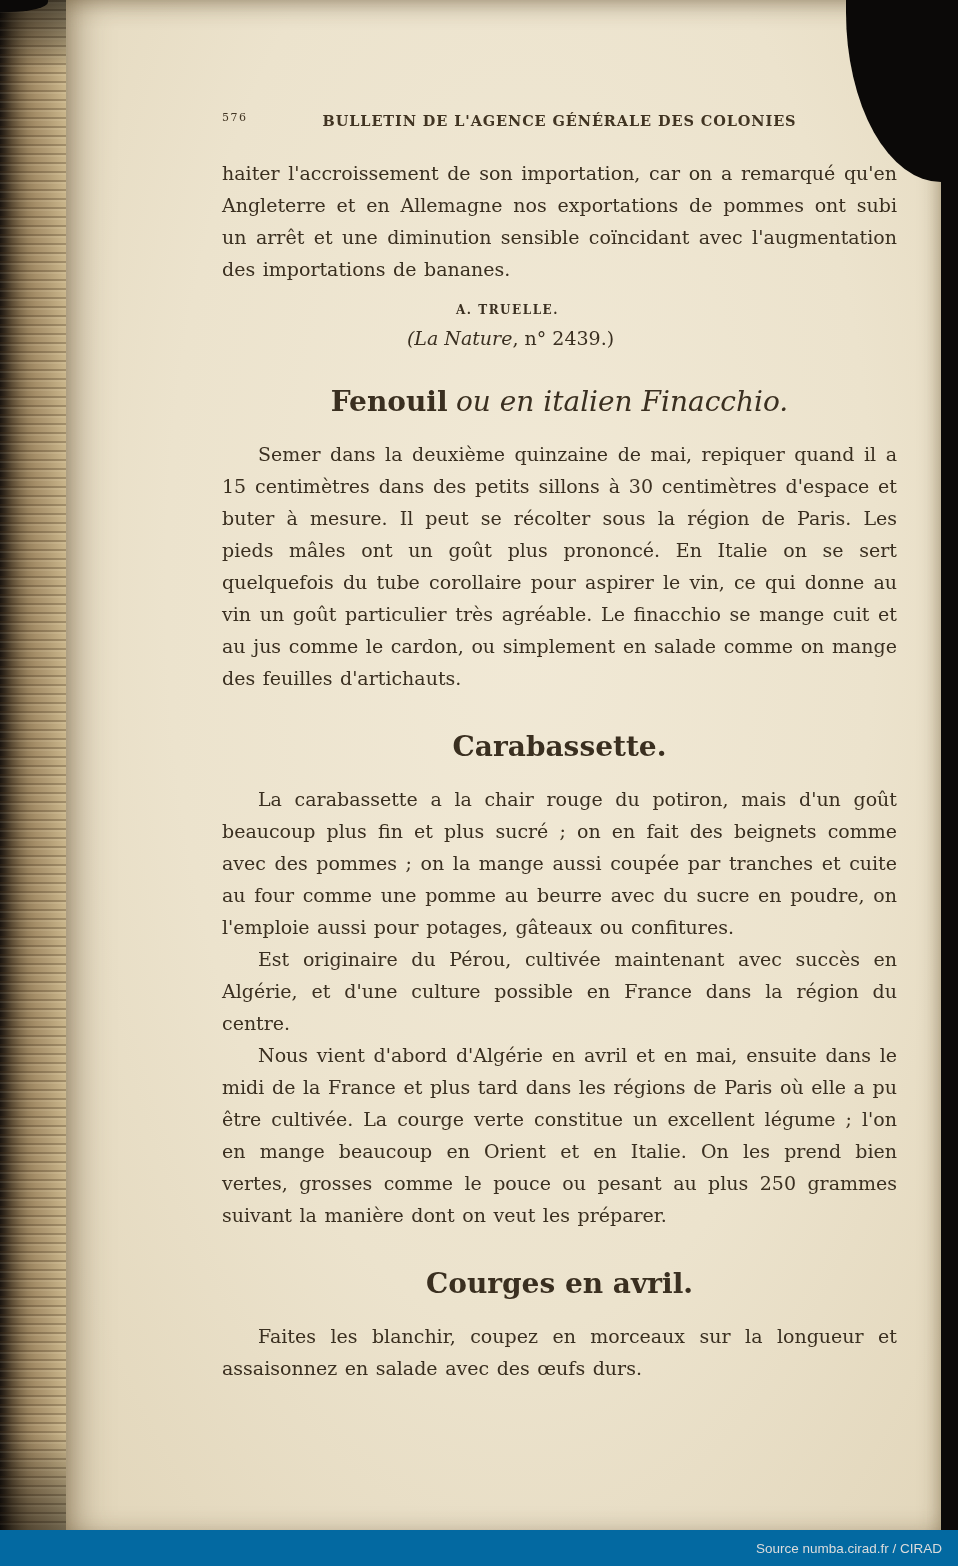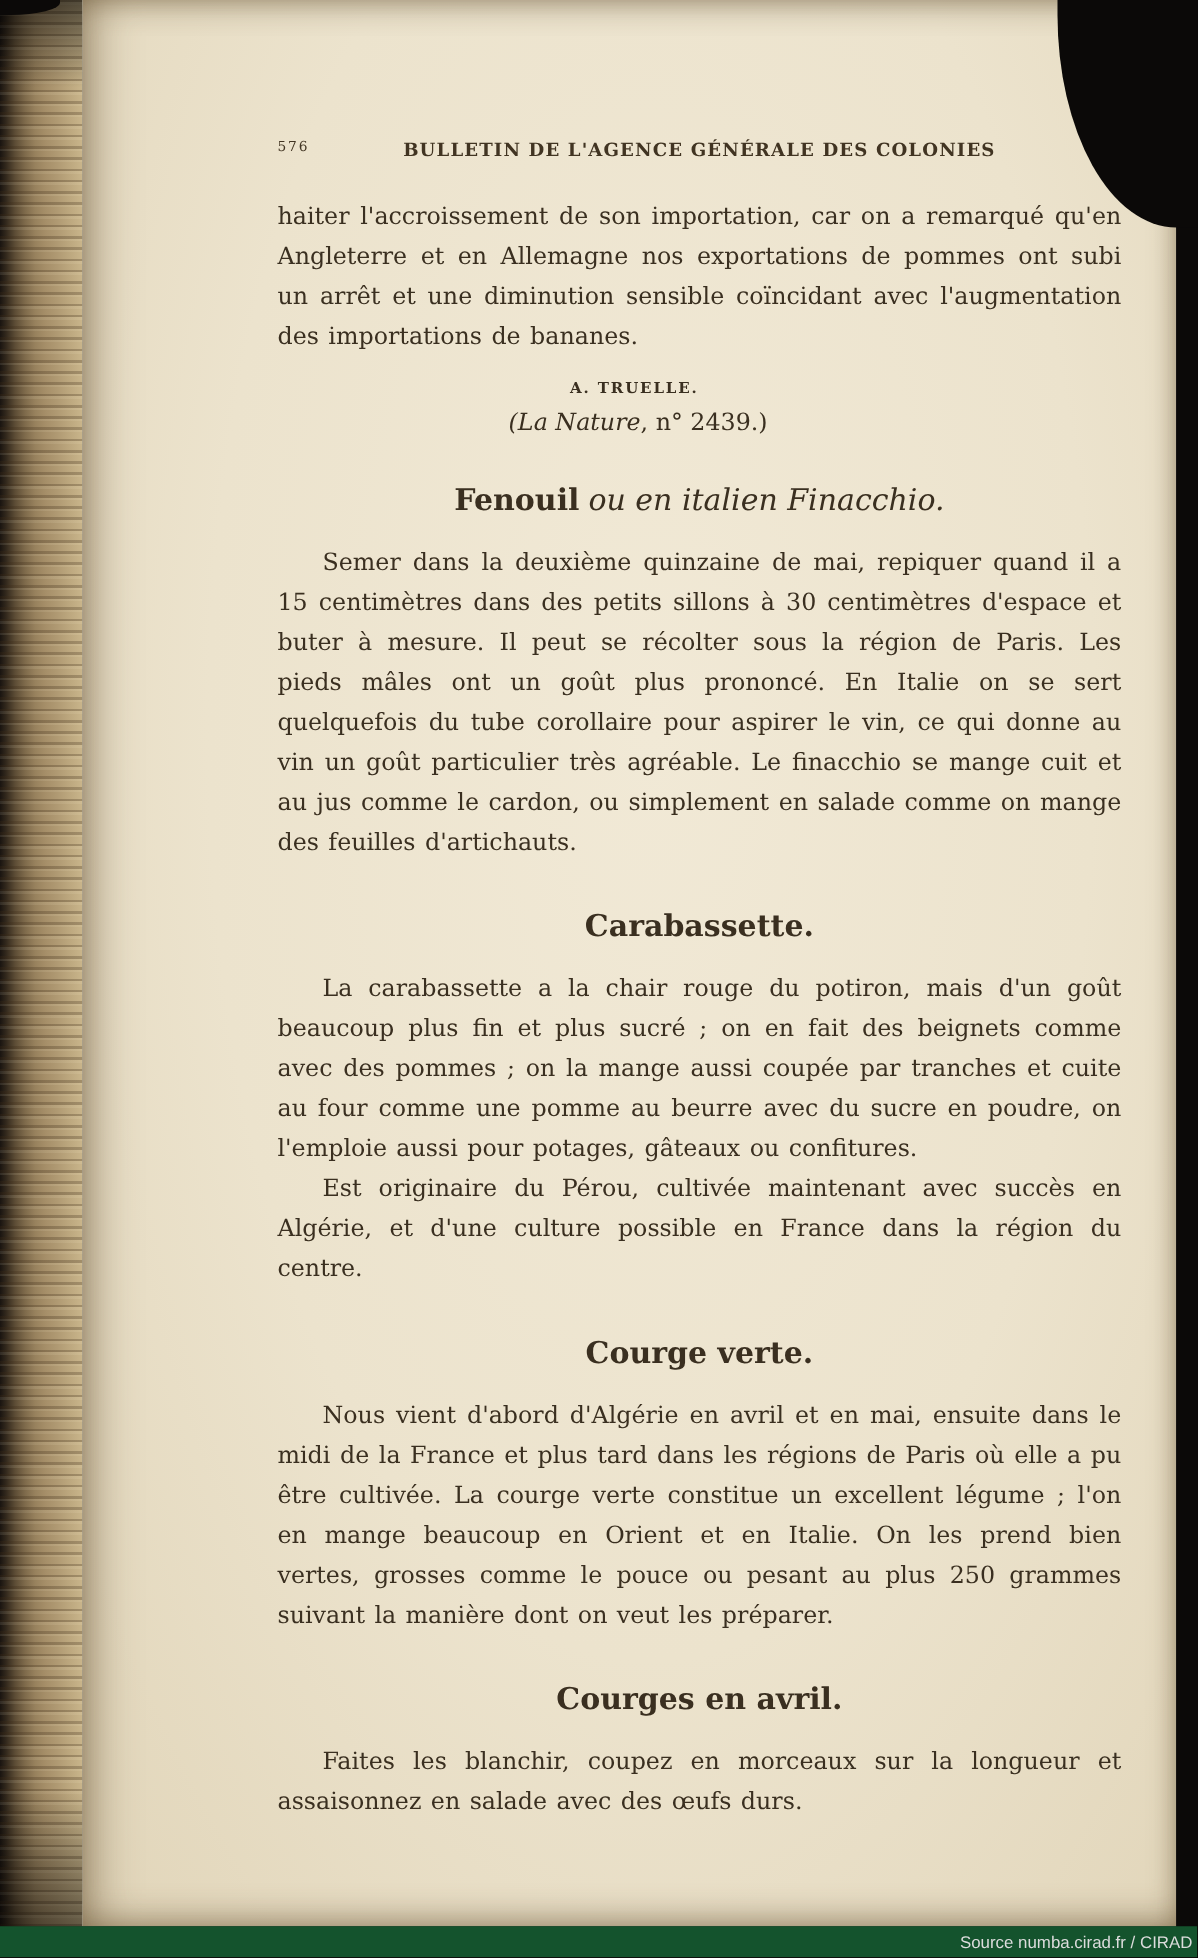--- a/index.html
+++ b/index.html
@@ -99,38 +99,38 @@
   .reference {
     text-align: center;
     padding-right: 98px;
     font-size: 19px;
     margin-top: 10px;
   }
   .italic { font-style: italic; }
 
   .section-heading {
     text-align: center;
-    font-size: 24px;
+    font-size: 28px;
     font-weight: bold;
     color: #3a2f20;
     margin-top: 36px;
     margin-bottom: 20px;
   }
   .section-heading .subtitle {
     font-style: italic;
     font-weight: normal;
     margin-left: .3em;
   }
 
   
   .credit-bar {
-    position: absolute; left: 0; right: 0; bottom: 0; height: 25px;
-    background: #14532d;
+    position: absolute; left: 0; right: 0; bottom: 0; height: 36px;
+    background: #0369a1;
     display: flex; align-items: center; justify-content: flex-end;
-    padding: 0 4px;
+    padding: 0 16px;
   }
   .credit-text {
     color: #dcdcdc;
     font-family: "Liberation Sans", "DejaVu Sans", sans-serif;
     font-size: 13.5px;
   }
 </style>
 </head>
 <body>
 
@@ -154,21 +154,20 @@
 
       <h2 class="section-heading"><span>Fenouil</span><span class="subtitle">ou en italien Finacchio.</span></h2>
 
       <p class="body-text indent">Semer dans la deuxième quinzaine de mai, repiquer quand il a 15 centimètres dans des petits sillons à 30 centimètres d'espace et buter à mesure. Il peut se récolter sous la région de Paris. Les pieds mâles ont un goût plus prononcé. En Italie on se sert quelquefois du tube corollaire pour aspirer le vin, ce qui donne au vin un goût particulier très agréable. Le finacchio se mange cuit et au jus comme le cardon, ou simplement en salade comme on mange des feuilles d'artichauts.</p>
 
       <h2 class="section-heading"><span>Carabassette.</span></h2>
 
       <p class="body-text indent">La carabassette a la chair rouge du potiron, mais d'un goût beaucoup plus fin et plus sucré ; on en fait des beignets comme avec des pommes ; on la mange aussi coupée par tranches et cuite au four comme une pomme au beurre avec du sucre en poudre, on l'emploie aussi pour potages, gâteaux ou confitures.</p>
       <p class="body-text indent">Est originaire du Pérou, cultivée maintenant avec succès en Algérie, et d'une culture possible en France dans la région du centre.</p>
 
-      <h2 class="section-heading"><span>Courge verte.</span></h2>
 
       <p class="body-text indent">Nous vient d'abord d'Algérie en avril et en mai, ensuite dans le midi de la France et plus tard dans les régions de Paris où elle a pu être cultivée. La courge verte constitue un excellent légume ; l'on en mange beaucoup en Orient et en Italie. On les prend bien vertes, grosses comme le pouce ou pesant au plus 250 grammes suivant la manière dont on veut les préparer.</p>
 
       <h2 class="section-heading"><span>Courges en avril.</span></h2>
 
       <p class="body-text indent">Faites les blanchir, coupez en morceaux sur la longueur et assaisonnez en salade avec des œufs durs.</p>
 
     </div>
   </div>
 

